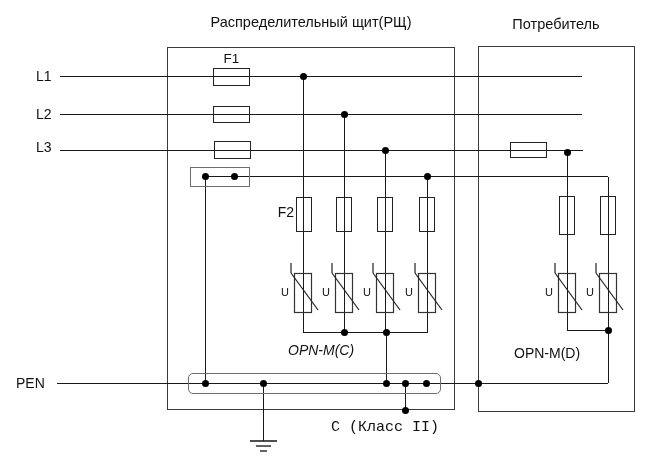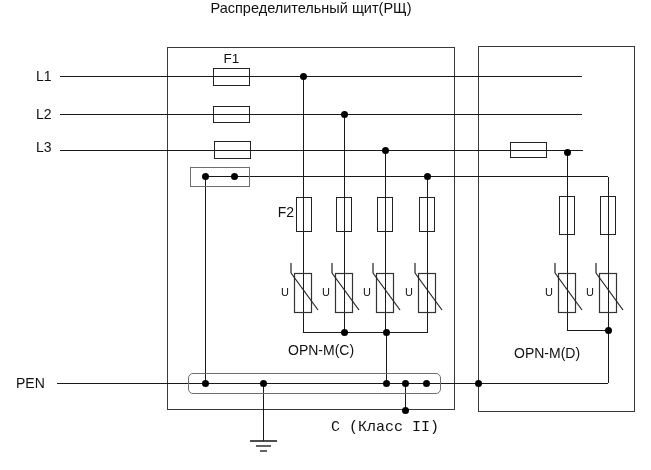--- a/index.html
+++ b/index.html
@@ -20,21 +20,22 @@
   svg{position:absolute;overflow:visible;}
   svg line{stroke:#222;stroke-width:1.2;fill:none;}
   svg rect{stroke:#333;stroke-width:1.2;fill:none;}
   svg text{font-family:"Liberation Sans",sans-serif;font-size:11px;fill:#111;}
 </style>
 </head>
 <body>
 
 <div class="stage">
 
-  <div class="lbl title" style="left:167px;top:0;width:288px;">Распределительный щит(РЩ)</div>
+  <div class="lbl title" style="left:167px;top:14px;width:288px;">Распределительный щит(РЩ)</div>
+  <div class="lbl title" style="left:478px;top:16px;width:156px;">Потребитель</div>
 
   <div class="box" style="left:167px;top:47px;width:288px;height:363px;"></div>
   <div class="box" style="left:478px;top:46px;width:157px;height:366px;"></div>
 
   <div class="h" style="left:60px;top:76px;width:522px;"></div>
   <div class="h" style="left:60px;top:114px;width:522px;"></div>
   <div class="h" style="left:60px;top:150px;width:523px;"></div>
   <div class="h" style="left:205px;top:176px;width:403px;"></div>
   <div class="h" style="left:57px;top:383px;width:551px;"></div>
 
@@ -130,17 +131,17 @@
   <div class="dot" style="left:402px;top:380px;"></div>
   <div class="dot" style="left:423px;top:380px;"></div>
   <div class="dot" style="left:475px;top:380px;"></div>
   <div class="dot" style="left:402px;top:407px;"></div>
 
   <div class="lbl t14" style="left:36px;top:68px;">L1</div>
   <div class="lbl t14" style="left:36px;top:106px;">L2</div>
   <div class="lbl t14" style="left:36px;top:139px;">L3</div>
   <div class="lbl t14" style="left:16px;top:375px;">PEN</div>
 
-  <div class="lbl t14" style="left:288px;top:342px;">OPN-M(C)</div>
+  <div class="lbl t14" style="left:288px;top:342px;font-style:italic;">OPN-M(C)</div>
   <div class="lbl t14" style="left:514px;top:345px;">OPN-M(D)</div>
   <div class="lbl t15" style="left:331px;top:419px;">C (Класс II)</div>
 
 </div>
 
 </body></html>

